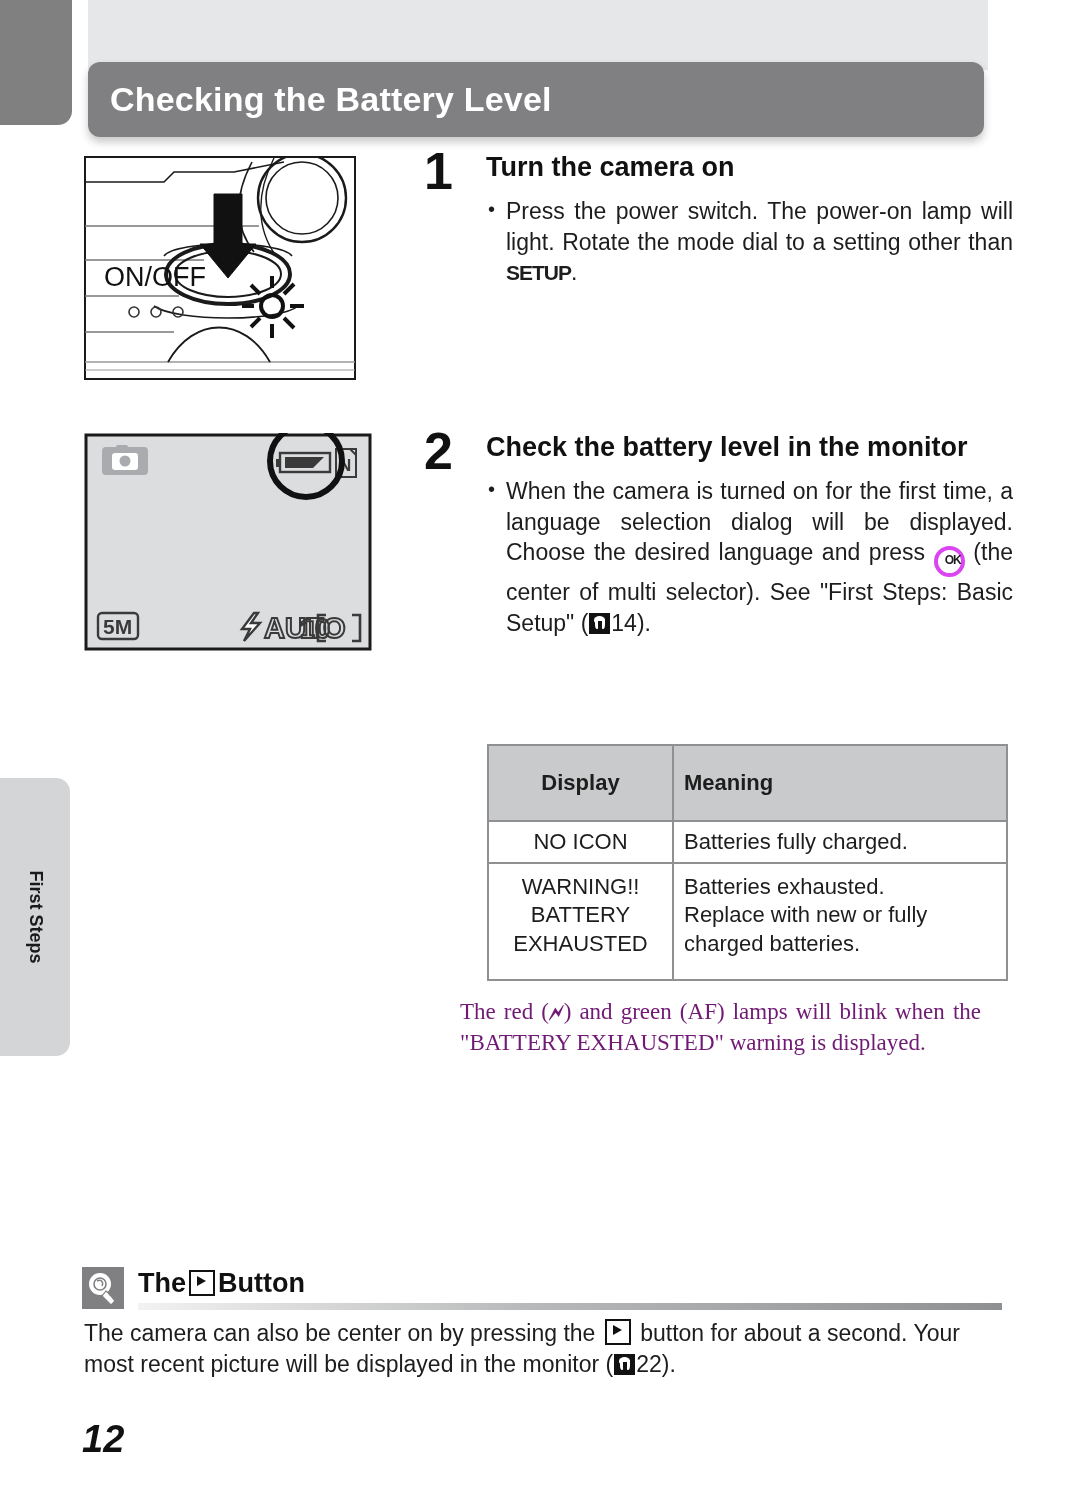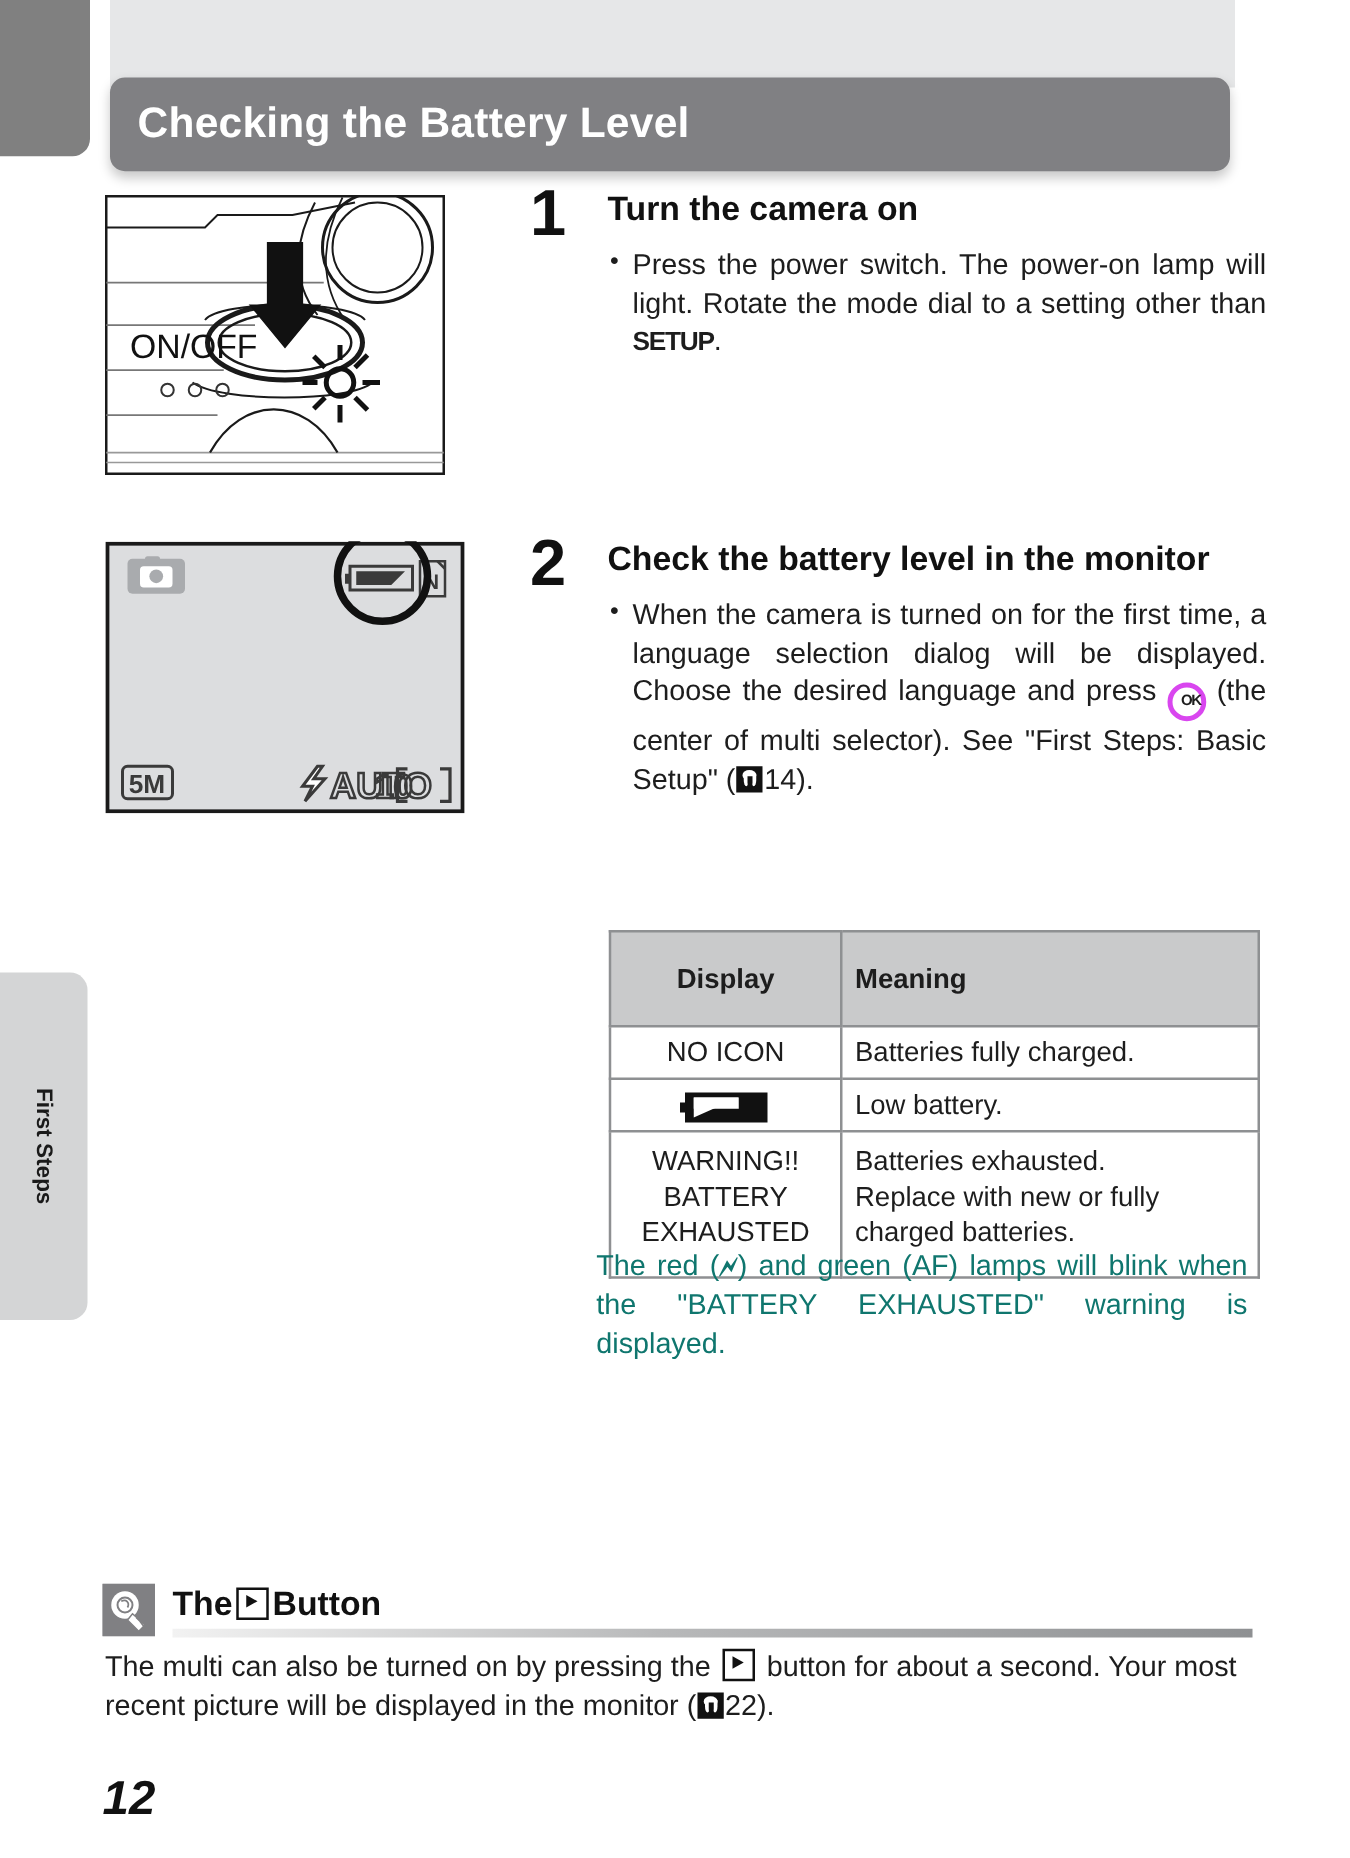--- a/index.html
+++ b/index.html
@@ -139,22 +139,22 @@
   }
   .batt-glyph::after{
     content:"";position:absolute;left:7px;top:4px;width:36px;height:9px;
     background:#fff;
   }
   .batt-nub{
     position:absolute;left:-4px;top:8px;width:5px;height:8px;background:#111;
   }
 
   .after-table{
-    position:absolute;left:477px;top:997px;width:521px;
-    font-size:23px;line-height:1.33;color:#0f766e;text-align:justify;
+    position:absolute;left:460px;top:997px;width:521px;
+    font-size:23px;line-height:1.33;color:#701a75;text-align:justify;font-family:Liberation Serif, serif;
   }
 
   
   .tip-icon{
     position:absolute;left:82px;top:1267px;width:42px;height:42px;
     background:#808083;
   }
   .tip-head{
     position:absolute;left:138px;top:1268px;
     font-size:27px;font-weight:bold;color:#111;white-space:nowrap;
@@ -286,26 +286,20 @@
     <tr>
       <th class="col-display">Display</th>
       <th class="col-meaning">Meaning</th>
     </tr>
   </thead>
   <tbody>
     <tr>
       <td class="col-display">NO ICON</td>
       <td class="col-meaning">Batteries fully charged.</td>
     </tr>
-    <tr>
-      <td class="col-display">
-        <span class="batt-glyph"><span class="batt-nub"></span></span>
-      </td>
-      <td class="col-meaning">Low battery.</td>
-    </tr>
     <tr class="row-tall">
       <td class="col-display" style="white-space:pre-line;">WARNING!!
 BATTERY
 EXHAUSTED</td>
       <td class="col-meaning" style="white-space:pre-line;">Batteries exhausted.
 Replace with new or fully charged batteries.</td>
     </tr>
   </tbody>
 </table>
 
@@ -316,15 +310,15 @@
     <rect width="42" height="42" fill="#808083"></rect>
     <circle cx="18" cy="17" r="11" fill="#ffffff"></circle>
     <path d="M24 24 L34 33 L29 38 L20 29 Z" fill="#ffffff" stroke="#808083" stroke-width="1.2"></path>
     <path d="M27 27 L31 31 M30 30 L33 34" stroke="#808083" stroke-width="1.4"></path>
     <circle cx="18" cy="17" r="6" fill="none" stroke="#808083" stroke-width="1.6"></circle>
     <path d="M15 14 C19 12 22 15 20 19" fill="none" stroke="#808083" stroke-width="1.4"></path>
   </svg>
 </div>
 <div class="tip-head"><span>The</span><span class="play-glyph"></span><span>Button</span></div>
 <div class="tip-rule"></div>
-<div class="tip-body"><span>The multi can also be turned on by pressing the </span><span class="play-glyph"></span><span> button for about a second. Your most recent picture will be displayed in the monitor (</span><span class="ref-icon"></span><span>22</span><span>).</span></div>
+<div class="tip-body"><span>The camera can also be center on by pressing the </span><span class="play-glyph"></span><span> button for about a second. Your most recent picture will be displayed in the monitor (</span><span class="ref-icon"></span><span>22</span><span>).</span></div>
 
 <div class="page-num">12</div>
 
 </body></html>

